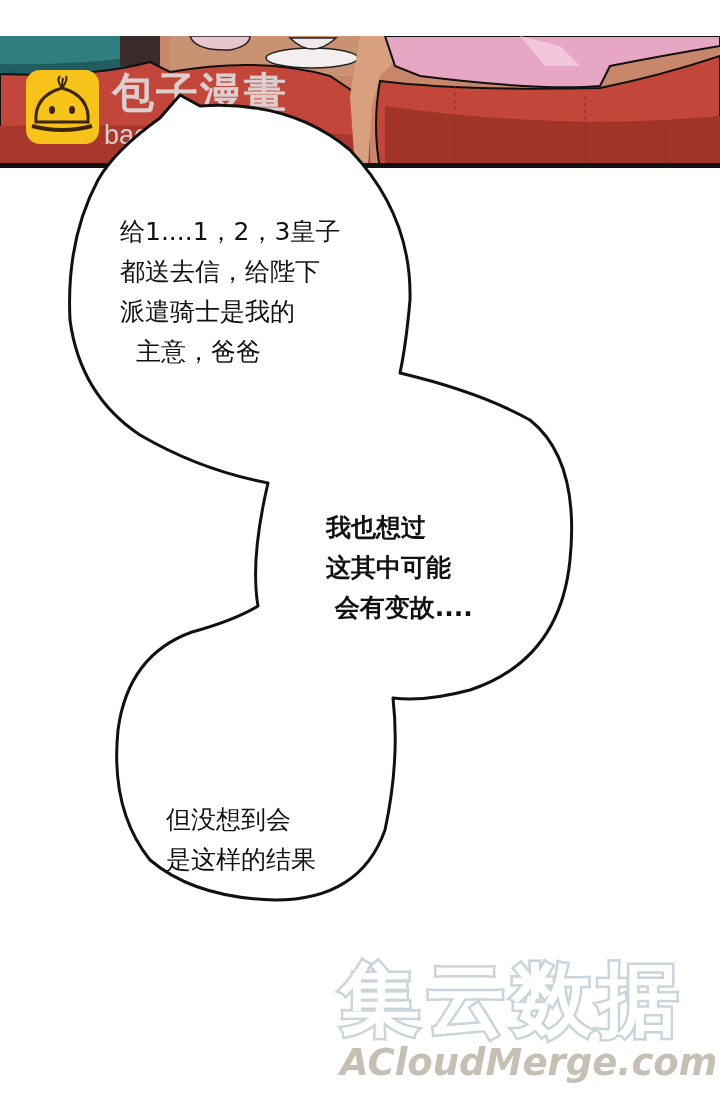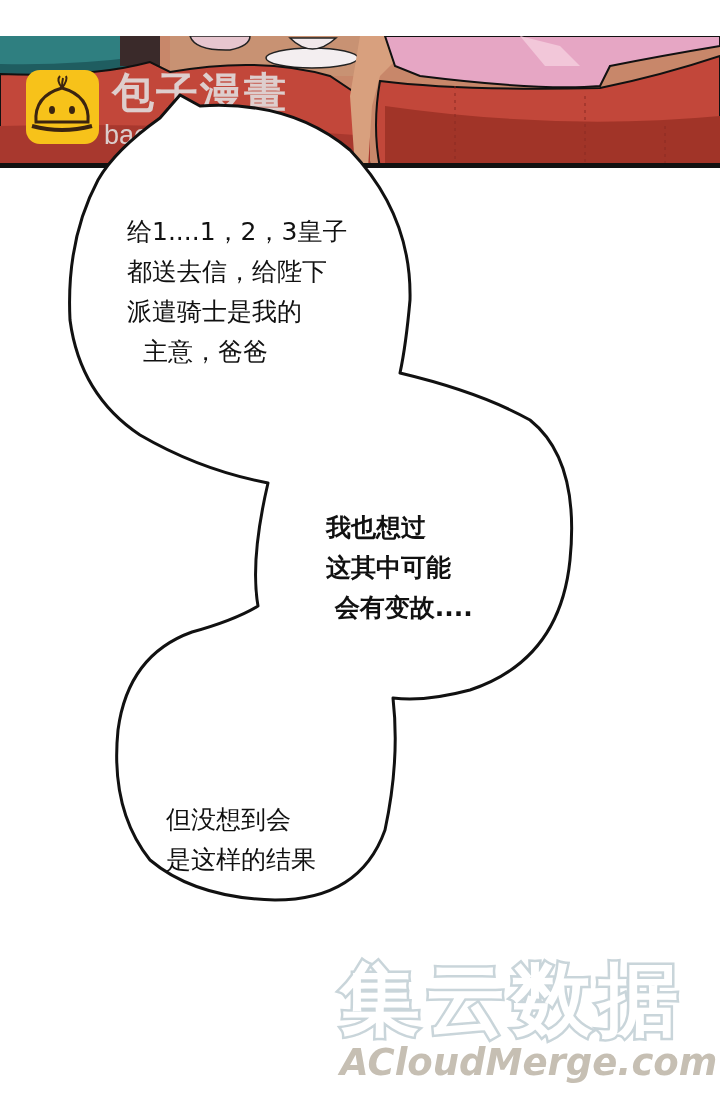--- a/index.html
+++ b/index.html
@@ -27,21 +27,21 @@
     .logo-url {
       position: absolute; left: 104px; top: 84px;
       font-size: 27px; color: rgba(225,225,225,0.88); line-height: 30px;
       font-family: "Liberation Sans", sans-serif;
     }
     .bubble-svg { position: absolute; left: 0; top: 0; }
     .bubble-text {
       position: absolute; color: #111; font-size: 25px; line-height: 40px;
       white-space: pre; font-family: "DejaVu Sans", sans-serif;
     }
-    .t1 { left: 127px; top: 212px; }
+    .t1 { left: 120px; top: 212px; }
     .t2 { left: 326px; top: 508px; font-weight: bold; }
     .t3 { left: 166px; top: 752px; margin-top: 48px; }
     .wm {
       position: absolute; left: 336px; top: 955px; width: 384px; height: 143px;
     }
     .wm-cn {
       position: absolute; left: 4px; top: 0px; font-size: 80px; font-weight: bold;
       color: #ffffff; letter-spacing: 6px; line-height: 90px;
       -webkit-text-stroke: 5px #c9d5da;
       paint-order: stroke fill;

